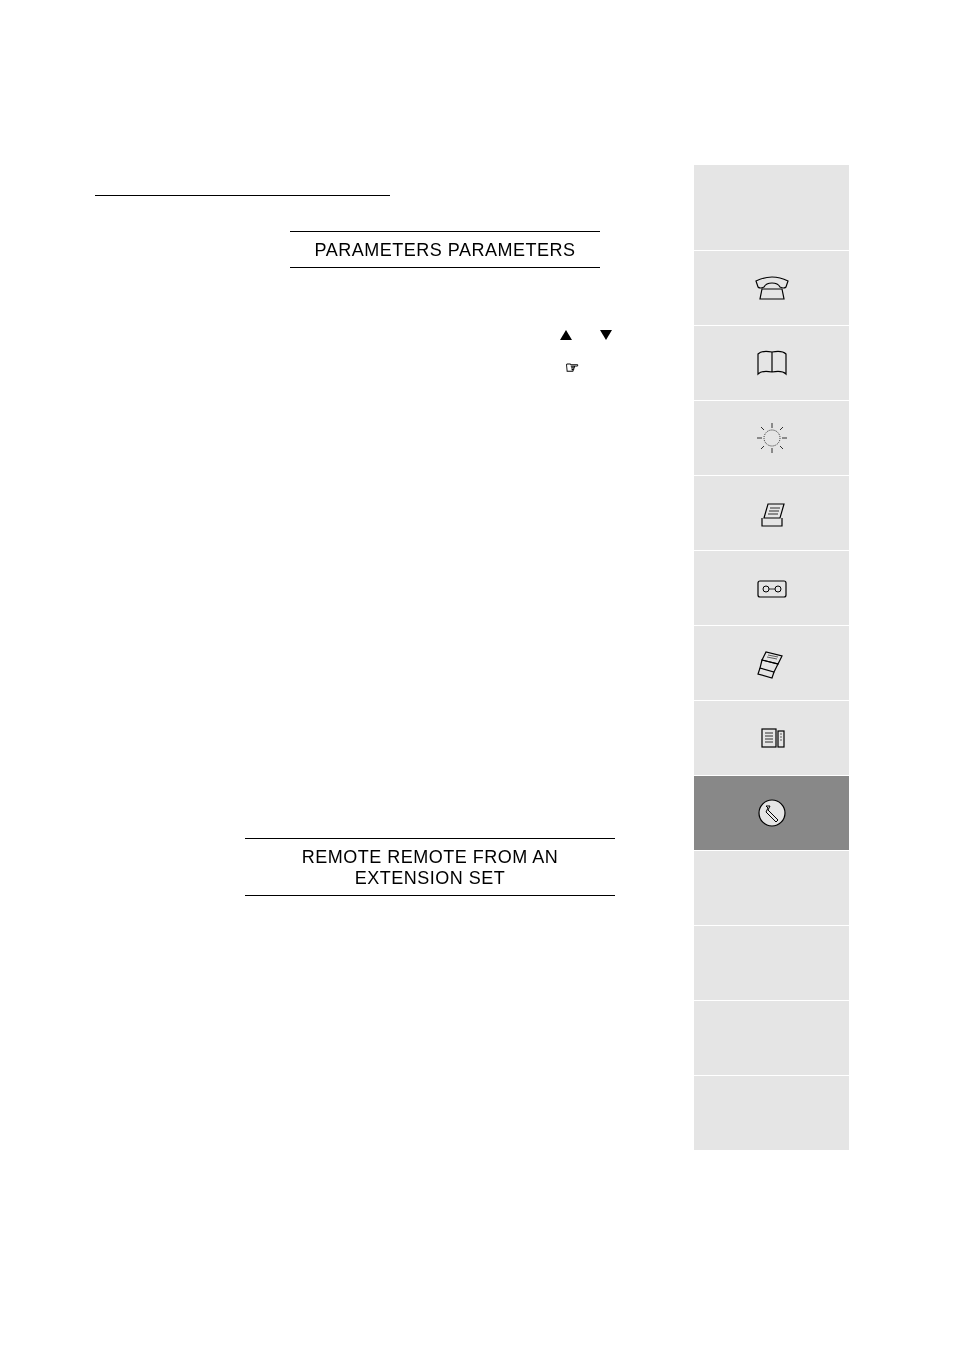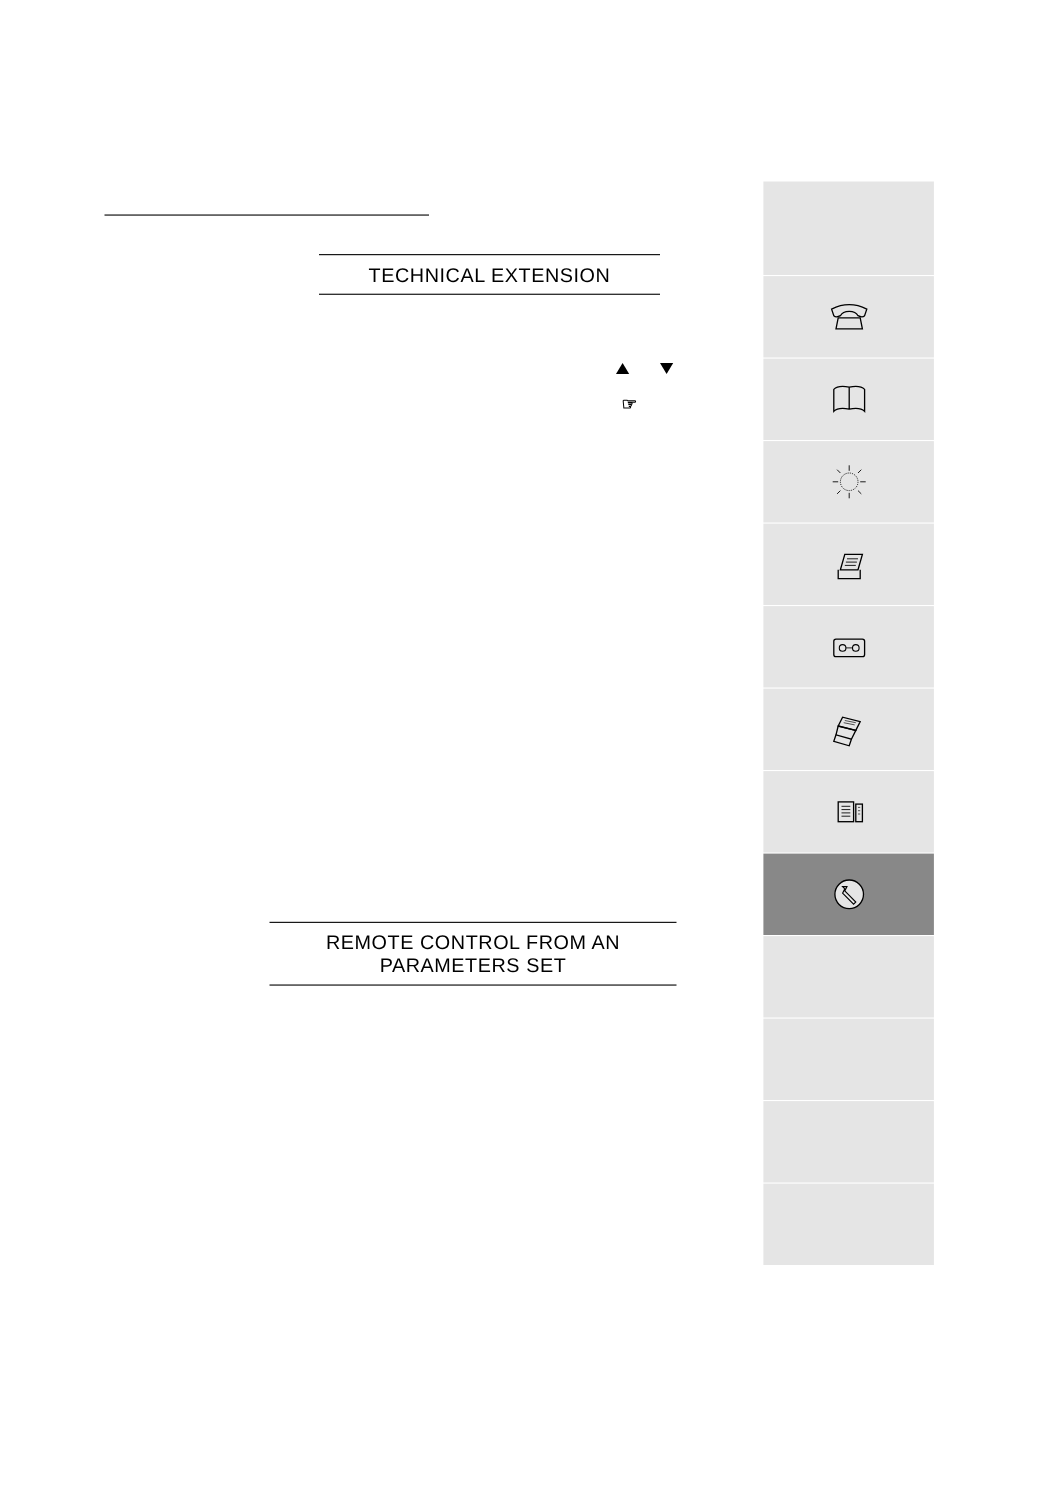--- a/index.html
+++ b/index.html
@@ -127,27 +127,27 @@
     }
   </style>
 </head>
 <body>
 
 <div class="main-content">
   <div class="section-underline"></div>
 
   <div class="heading-box">
     <div class="heading-line-top"></div>
-    <div class="heading-text">TECHNICAL EXTENSION</div>
+    <div class="heading-text">PARAMETERS PARAMETERS</div>
     <div class="heading-line-bottom"></div>
   </div>
 
   <div class="heading-box-2">
     <div class="heading-line-top"></div>
-    <div class="heading-text">REMOTE CONTROL FROM AN PARAMETERS SET</div>
+    <div class="heading-text">REMOTE REMOTE FROM AN EXTENSION SET</div>
     <div class="heading-line-bottom"></div>
   </div>
 </div>
 
 <div class="triangle-up"></div>
 <div class="triangle-down"></div>
 <div class="hand-icon">☞</div>
 
 <div class="sidebar">
   <div class="sidebar-cell first-gap"></div>

